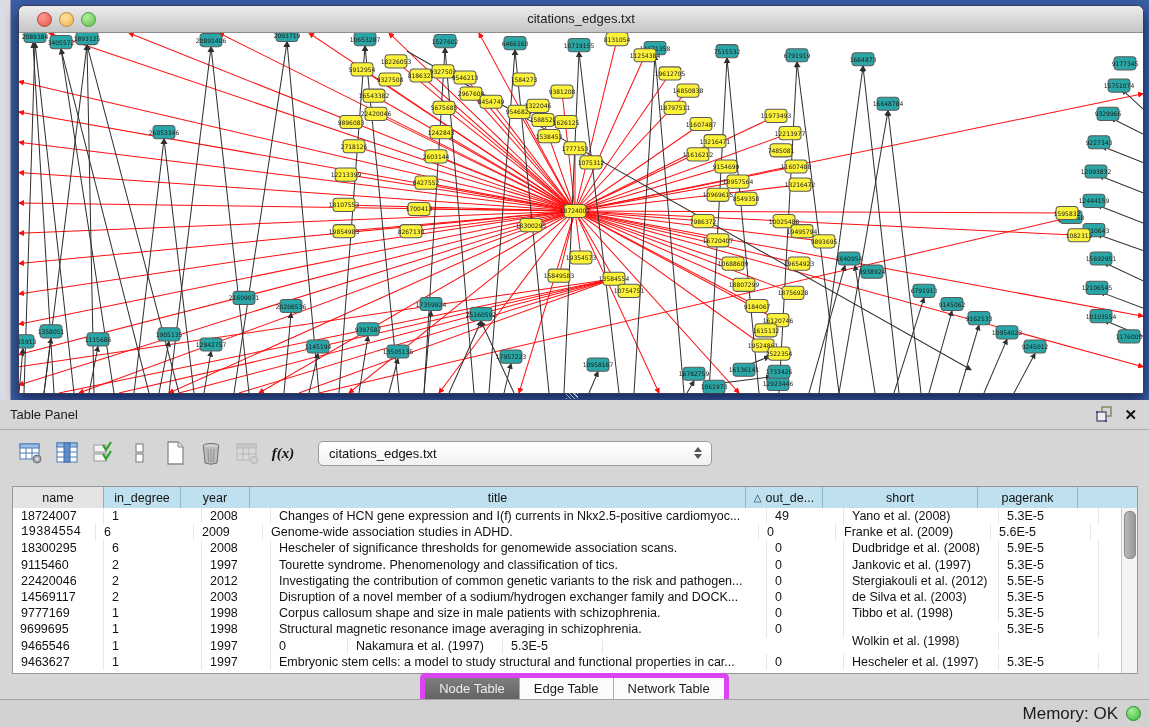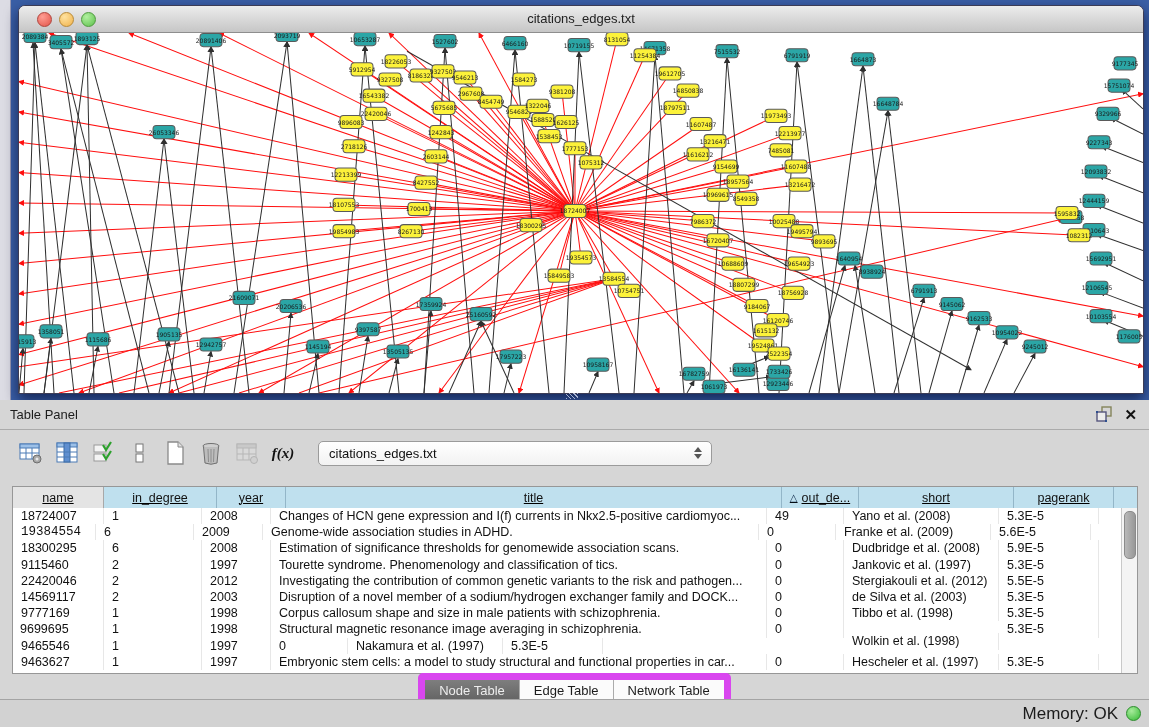--- a/index.html
+++ b/index.html
@@ -36,36 +36,36 @@
   .fx{font-family:"Liberation Serif",serif;font-style:italic;font-weight:bold;font-size:15px;color:#111;}
   .combo{margin-left:14px;width:392px;height:23px;border:1px solid #9b9b9b;border-radius:5px;
          background:linear-gradient(#ffffff,#f2f2f2);display:flex;align-items:center;position:relative;}
   .combo-text{font-size:13px;color:#111;margin-left:10px;flex:1;}
   .spinner{width:14px;margin-right:6px;display:flex;flex-direction:column;align-items:center;gap:2px;}
   .spin-up{width:0;height:0;border-left:4px solid transparent;border-right:4px solid transparent;border-bottom:5px solid #555;}
   .spin-dn{width:0;height:0;border-left:4px solid transparent;border-right:4px solid transparent;border-top:5px solid #555;}
   
   .table-outer{position:absolute;left:12px;top:86px;width:1124px;height:186px;
                border:1px solid #979797;background:#fff;overflow:hidden;}
-  .grid-header{display:flex;height:21px;background:#bfe0ee;border-bottom:5px solid #0f766e;text-decoration:underline;}
+  .grid-header{display:flex;height:21px;background:#bfe0ee;border-bottom:5px solid #0f766e;}
   .th{box-sizing:border-box;height:21px;line-height:20px;font-size:12.5px;color:#111;
       text-align:center;border-right:1px solid #93b6c8;background:#bfe0ee;
       display:flex;align-items:center;justify-content:center;white-space:nowrap;overflow:hidden;}
   .th:first-child{background:#e4e4e4;border-right:1px solid #a8a8a8;}
   .sort-tri{font-size:10px;color:#15304f;margin-right:4px;}
   .grid-body{position:absolute;left:0;top:21px;right:15px;bottom:0;background:#fff;overflow:hidden;}
   .tr{display:flex;height:16.2px;}
   .td{box-sizing:border-box;height:16.2px;line-height:16.2px;font-size:12.5px;color:#111;
       padding-left:8px;border-right:1px solid #e7e7e7;white-space:nowrap;overflow:hidden;}
   .vscroll{position:absolute;right:0;top:21px;bottom:0;width:15px;background:#f4f4f4;border-left:1px solid #c9c9c9;}
   .vthumb{position:absolute;left:2px;top:3px;width:10px;height:46px;border-radius:5px;
           background:linear-gradient(90deg,#b9b9b9,#989898);border:1px solid #8b8b8b;}
   
   .tabbar-row{position:absolute;left:0;right:0;top:273px;display:flex;justify-content:center;}
-  .tabbar{display:inline-flex;border:7px solid #d946ef;border-radius:5px;overflow:hidden;background:#fbfbfb;}
+  .tabbar{display:inline-flex;border:5px solid #d946ef;border-radius:5px;overflow:hidden;background:#fbfbfb;}
   .seg{appearance:none;border:none;background:#fbfbfb;font-family:"Liberation Sans",sans-serif;
        font-size:13px;color:#1c1c1c;padding:2px 14px;height:21px;border-left:1px solid #ababab;}
   .seg:first-child{border-left:none;}
   .seg.sel{background:linear-gradient(#7e7e7e,#636363);color:#ededed;}
   
   .statusbar{position:absolute;left:0;bottom:0;width:1149px;height:27px;background:#d2d2d2;
              border-top:1px solid #a4a4a4;display:flex;align-items:center;justify-content:flex-end;}
   .mem-label{font-size:17px;color:#1b1b1b;margin-right:8px;}
   .mem-dot{width:13px;height:13px;border-radius:50%;margin-right:8px;border:1px solid #2a8c2a;
            background:radial-gradient(circle at 35% 30%,#a8eb9c,#35bb35);}
@@ -824,21 +824,21 @@
             <span class="spin-dn"></span>
         </span>
       </div>
     </div>
 
     <div class="table-outer">
       <div class="grid-header">
           <div class="th" style="width: 91px;">
             <span>name</span>
           </div>
-          <div class="th" style="width: 113px;">
+          <div class="th" style="width: 77px;">
             <span>in_degree</span>
           </div>
           <div class="th" style="width: 69px;">
             <span>year</span>
           </div>
           <div class="th" style="width: 496px;">
             <span>title</span>
           </div>
           <div class="th" style="width: 77px;">
             <span class="sort-tri">△</span>
@@ -867,21 +867,21 @@
             <div class="td" style="width: 69px;">2009</div>
             <div class="td" style="width: 496px;">Genome-wide association studies in ADHD.</div>
             <div class="td" style="width: 77px;">0</div>
             <div class="td" style="width: 155px;">Franke et al. (2009)</div>
             <div class="td" style="width: 100px;">5.6E-5</div>
           </div>
           <div class="tr">
             <div class="td" style="width: 91px;">18300295</div>
             <div class="td" style="width: 98px;">6</div>
             <div class="td" style="width: 69px;">2008</div>
-            <div class="td" style="width: 496px;">Estimation of significance thresholds for genomewide association scans.</div>
+            <div class="td" style="width: 496px;">Hescheler of significance thresholds for genomewide association scans.</div>
             <div class="td" style="width: 77px;">0</div>
             <div class="td" style="width: 155px;">Dudbridge et al. (2008)</div>
             <div class="td" style="width: 100px;">5.9E-5</div>
           </div>
           <div class="tr">
             <div class="td" style="width: 91px;">9115460</div>
             <div class="td" style="width: 98px;">2</div>
             <div class="td" style="width: 69px;">1997</div>
             <div class="td" style="width: 496px;">Tourette syndrome. Phenomenology and classification of tics.</div>
             <div class="td" style="width: 77px;">0</div>

